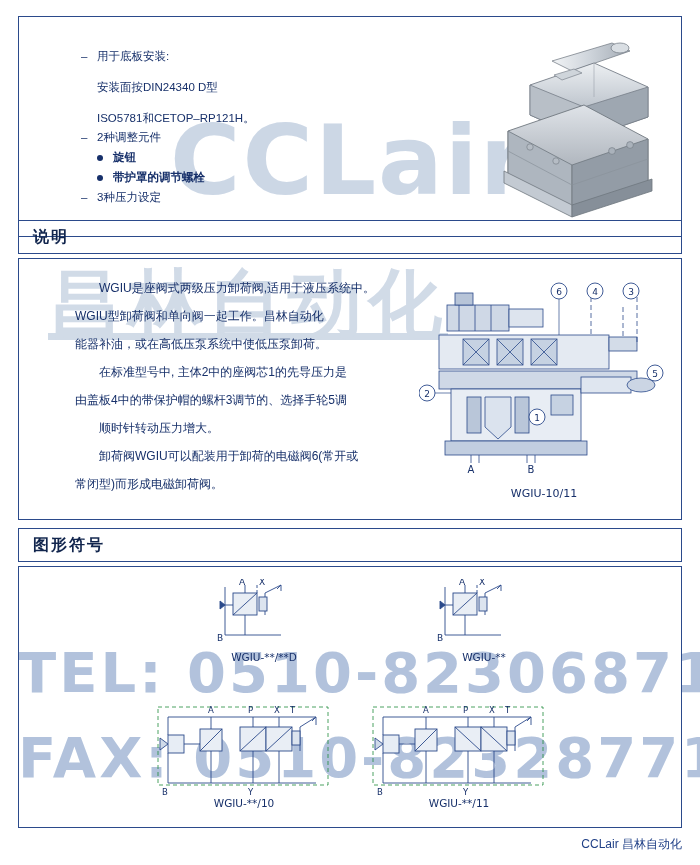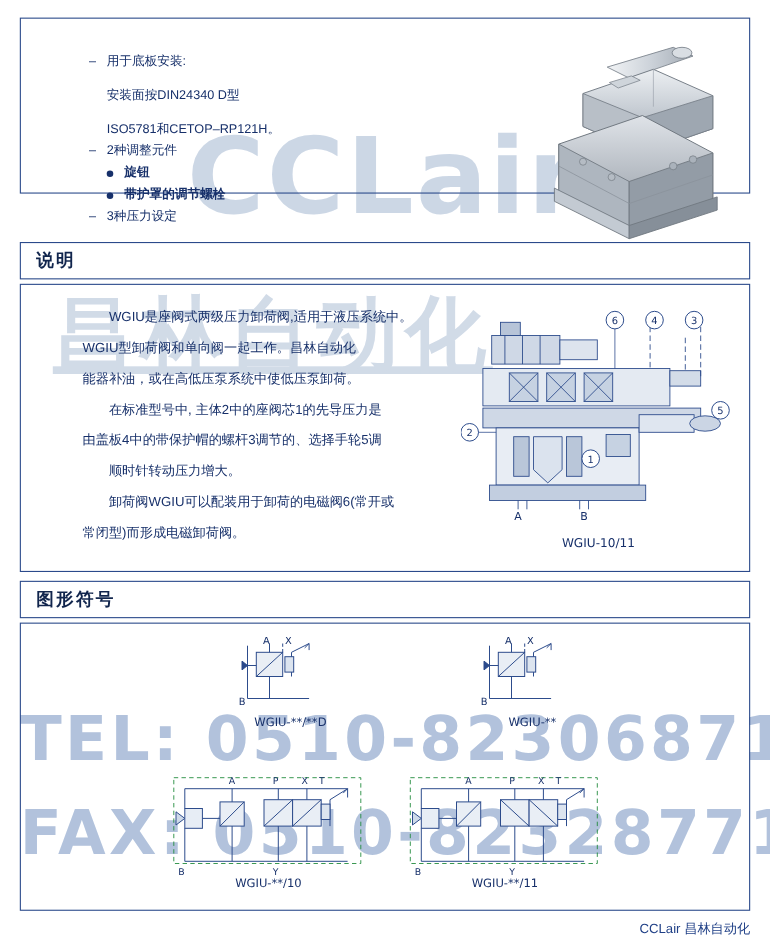--- a/index.html
+++ b/index.html
@@ -77,21 +77,21 @@
     white-space: nowrap;
   }
 
   
   .panel {
     position: absolute;
     border: 1px solid #2b4a8b;
     background: transparent;
     box-sizing: border-box;
   }
-  .panel-top { left: 18px; top: 16px; width: 664px; height: 160px; }
+  .panel-top { left: 18px; top: 16px; width: 664px; height: 221px; }
   .panel-desc-head { left: 18px; top: 220px; width: 664px; height: 34px; }
   .panel-desc-body { left: 18px; top: 258px; width: 664px; height: 262px; }
   .panel-sym-head { left: 18px; top: 528px; width: 664px; height: 34px; }
   .panel-sym-body { left: 18px; top: 566px; width: 664px; height: 262px; }
 
   .section-title {
     position: absolute;
     left: 14px;
     top: 6px;
     font-size: 16px;

